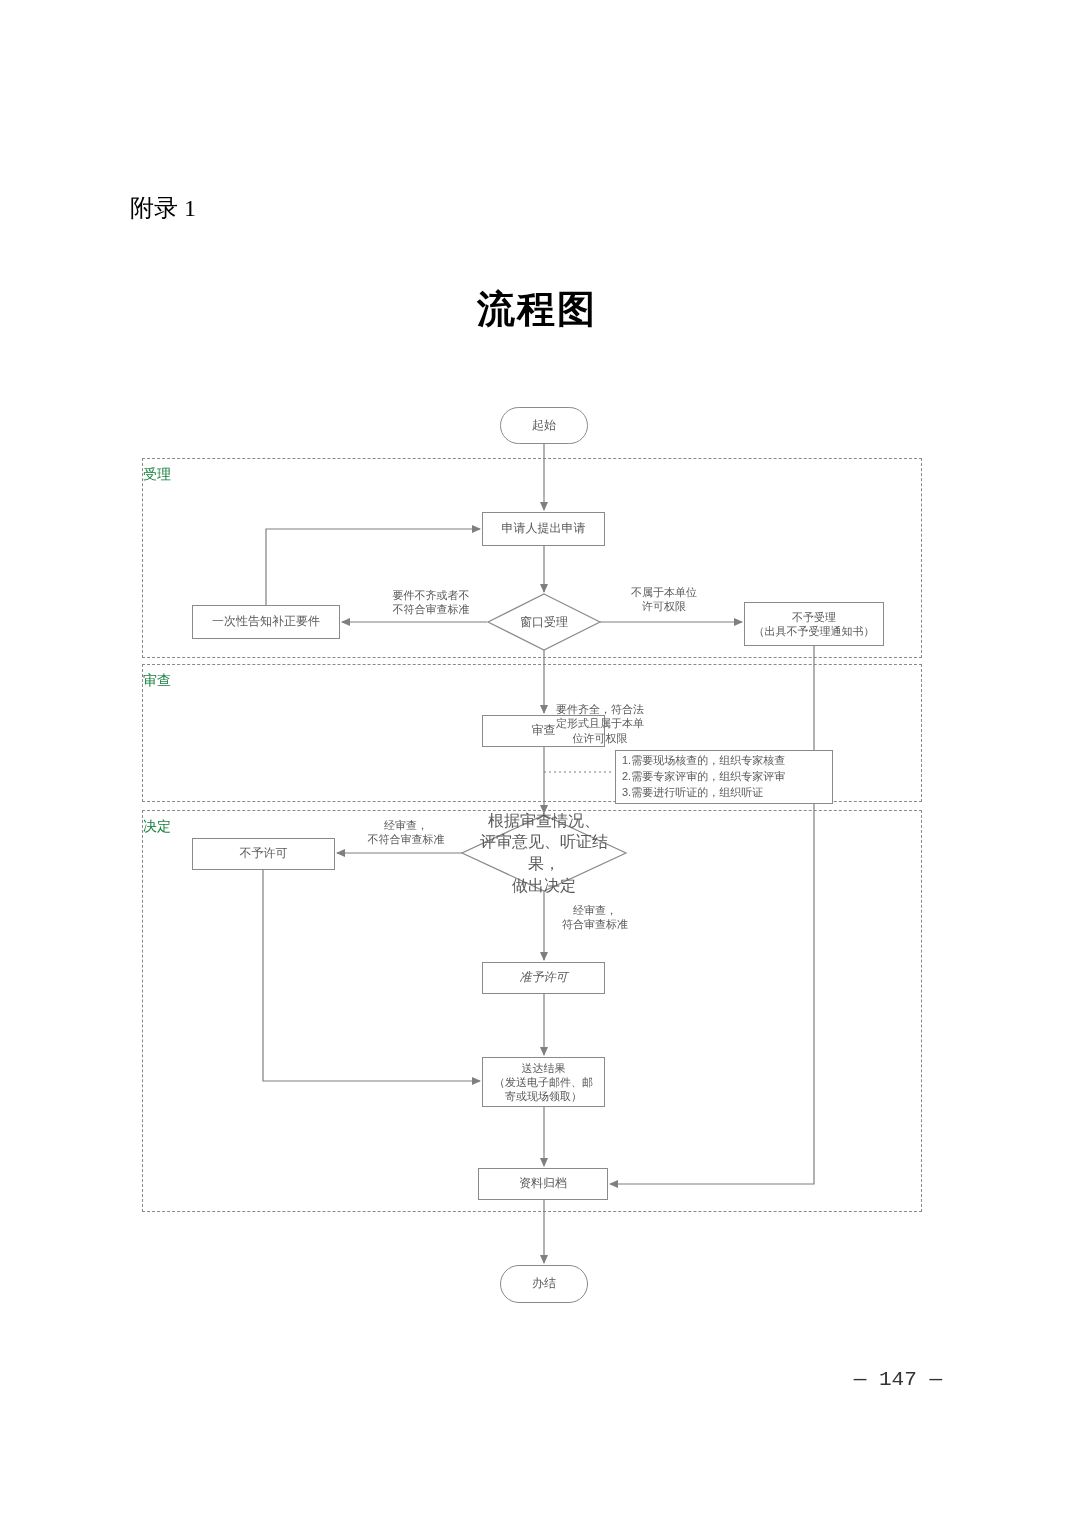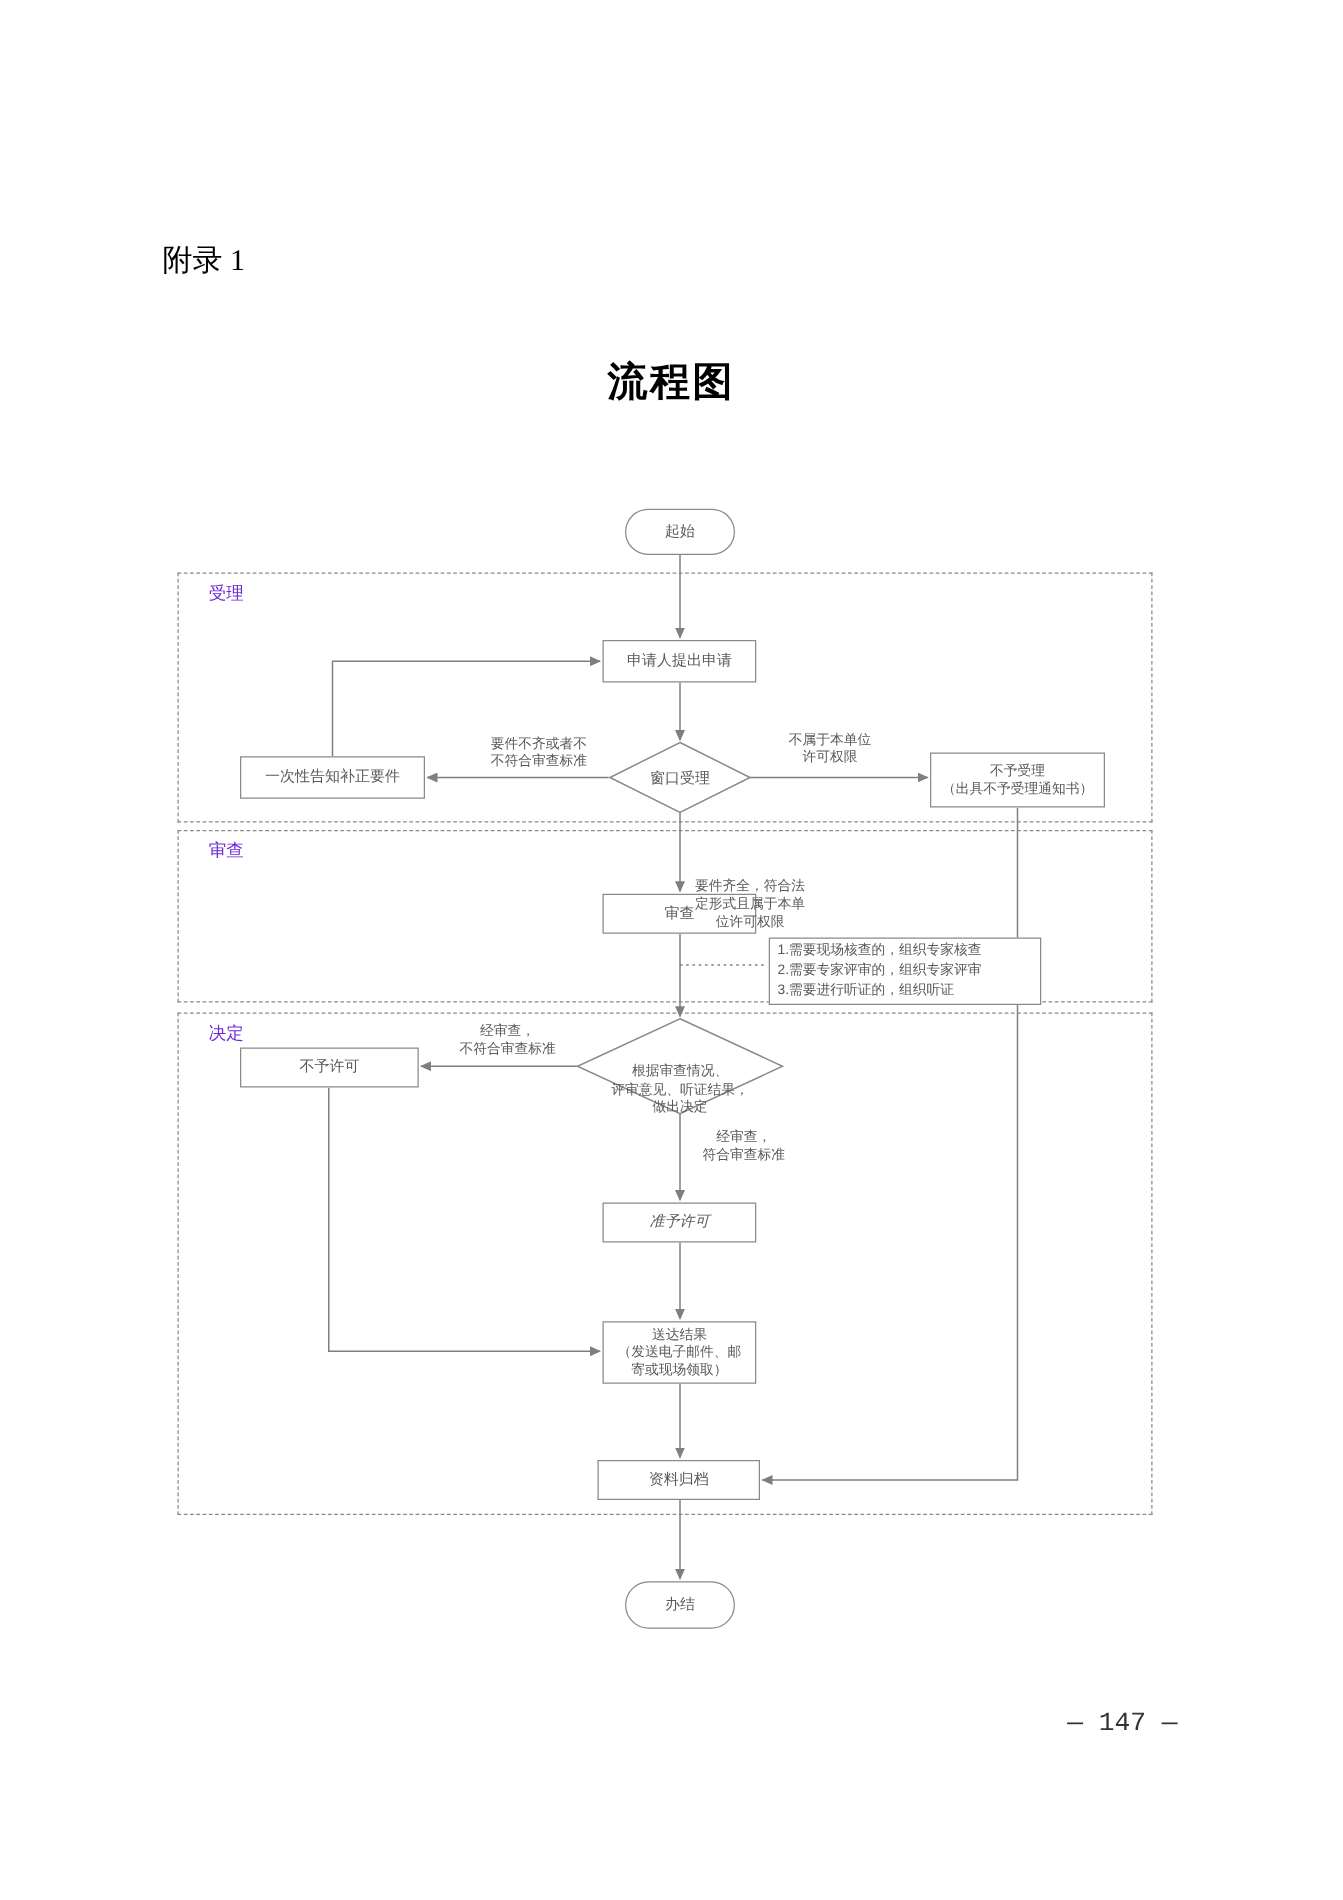--- a/index.html
+++ b/index.html
@@ -3,30 +3,30 @@
 <meta charset="utf-8">
 <style>
   html,body{margin:0;padding:0;background:#ffffff;}
   #page{position:relative;width:1074px;height:1520px;background:#ffffff;margin:0 auto;overflow:hidden;
         font-family:"Liberation Sans",sans-serif;color:#595959;border-radius:12px;}
 
   
   .appendix{position:absolute;left:130px;top:192px;font-family:"Liberation Serif",serif;
             font-size:24px;color:#000;}
   .doc-title{position:absolute;left:0;top:284px;width:100%;text-align:center;
-             font-family:Liberation Serif, serif;font-weight:bold;font-size:32px;color:#000;letter-spacing:2px;}
+             font-family:Liberation Serif, serif;font-weight:bold;font-size:38px;color:#000;letter-spacing:2px;}
   .page-number{position:absolute;right:132px;top:1368px;font-family:Liberation Mono, monospace;
                font-size:21px;color:#333;}
 
   
   .section{position:absolute;border:1px dashed #8a8a8a;z-index:0;}
   .sec-accept{left:142px;top:458px;width:778px;height:198px;}
   .sec-review{left:142px;top:664px;width:778px;height:136px;}
   .sec-decide{left:142px;top:810px;width:778px;height:400px;}
-  .section-label{position:absolute;left:24px;top:7px;font-size:14px;color:#6d28d9;}
+  .section-label{position:absolute;left:0;top:7px;font-size:14px;color:#15803d;}
 
   
   .connectors{position:absolute;left:0;top:0;z-index:1;pointer-events:none;}
 
   
   .node{position:absolute;border:1px solid #8a8a8a;background:#fff;display:flex;align-items:center;
         justify-content:center;text-align:center;font-size:12px;color:#595959;line-height:1.3;
         white-space:pre-line;z-index:2;box-sizing:border-box;}
   .n-start{left:500px;top:407px;width:88px;height:37px;border-radius:19px;}
   .n-apply{left:482px;top:512px;width:123px;height:34px;}
@@ -38,21 +38,21 @@
   .n-deny{left:192px;top:838px;width:143px;height:32px;}
   .n-grant{left:482px;top:962px;width:123px;height:32px;font-style:italic;}
   .n-deliver{left:482px;top:1057px;width:123px;height:50px;font-size:11px;}
   .n-archive{left:478px;top:1168px;width:130px;height:32px;}
   .n-end{left:500px;top:1265px;width:88px;height:38px;border-radius:19px;}
 
   
   .dtext{position:absolute;display:flex;align-items:center;justify-content:center;text-align:center;
          color:#595959;white-space:pre-line;z-index:2;background:transparent;}
   .d-window{left:489px;top:608px;width:110px;height:28px;font-size:12px;}
-  .d-decision{left:467px;top:839px;width:154px;height:66px;font-size:11px;line-height:1.35;}
+  .d-decision{left:467px;top:820px;width:154px;height:66px;font-size:16px;line-height:1.35;}
 
   
   .elabel{position:absolute;font-size:11px;color:#595959;white-space:pre-line;text-align:center;
           line-height:1.3;z-index:2;}
   .l-incomplete{left:375px;top:588px;width:112px;}
   .l-notauth{left:618px;top:585px;width:92px;}
   .l-complete{left:550px;top:666px;width:100px;margin-top:36px;}
   .l-fail{left:352px;top:818px;width:108px;}
   .l-pass{left:552px;top:903px;width:86px;}
 </style>

